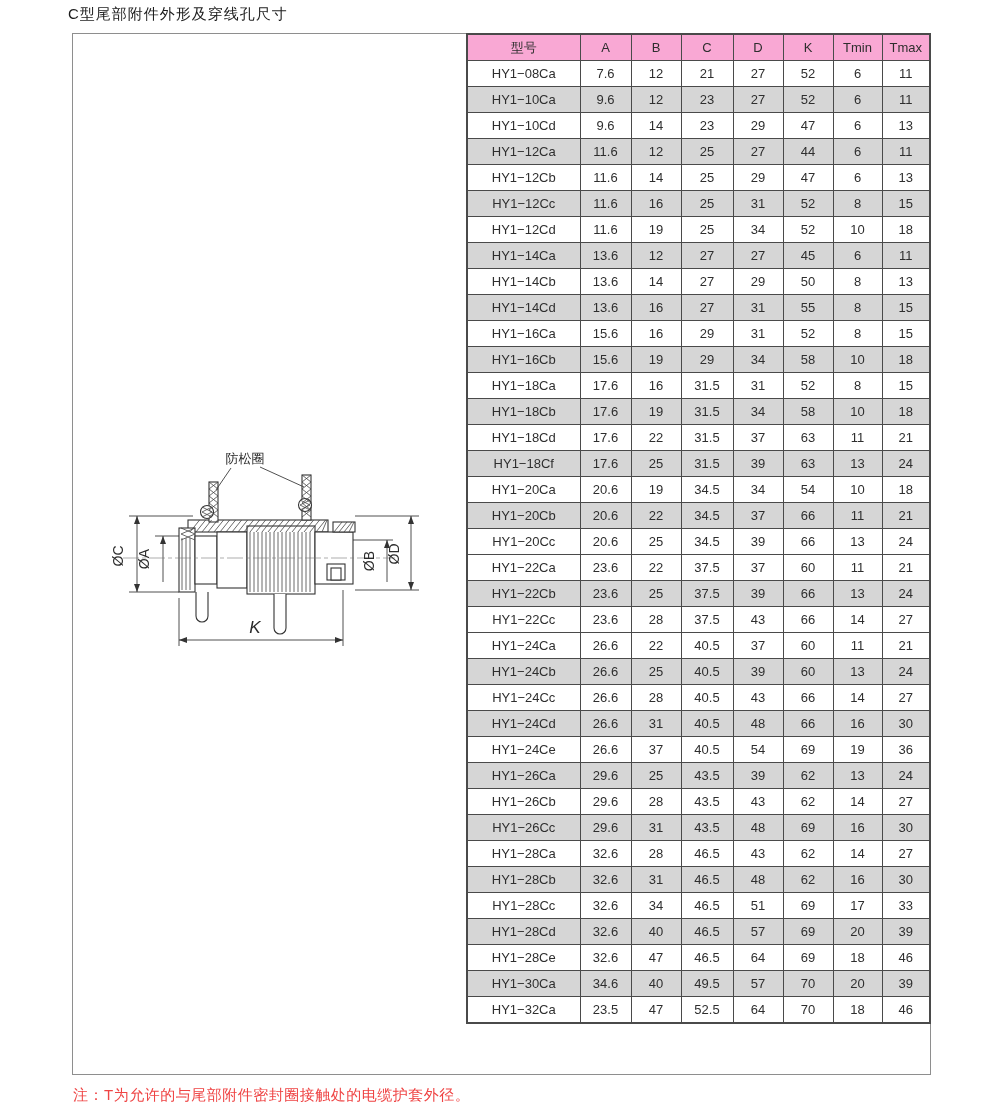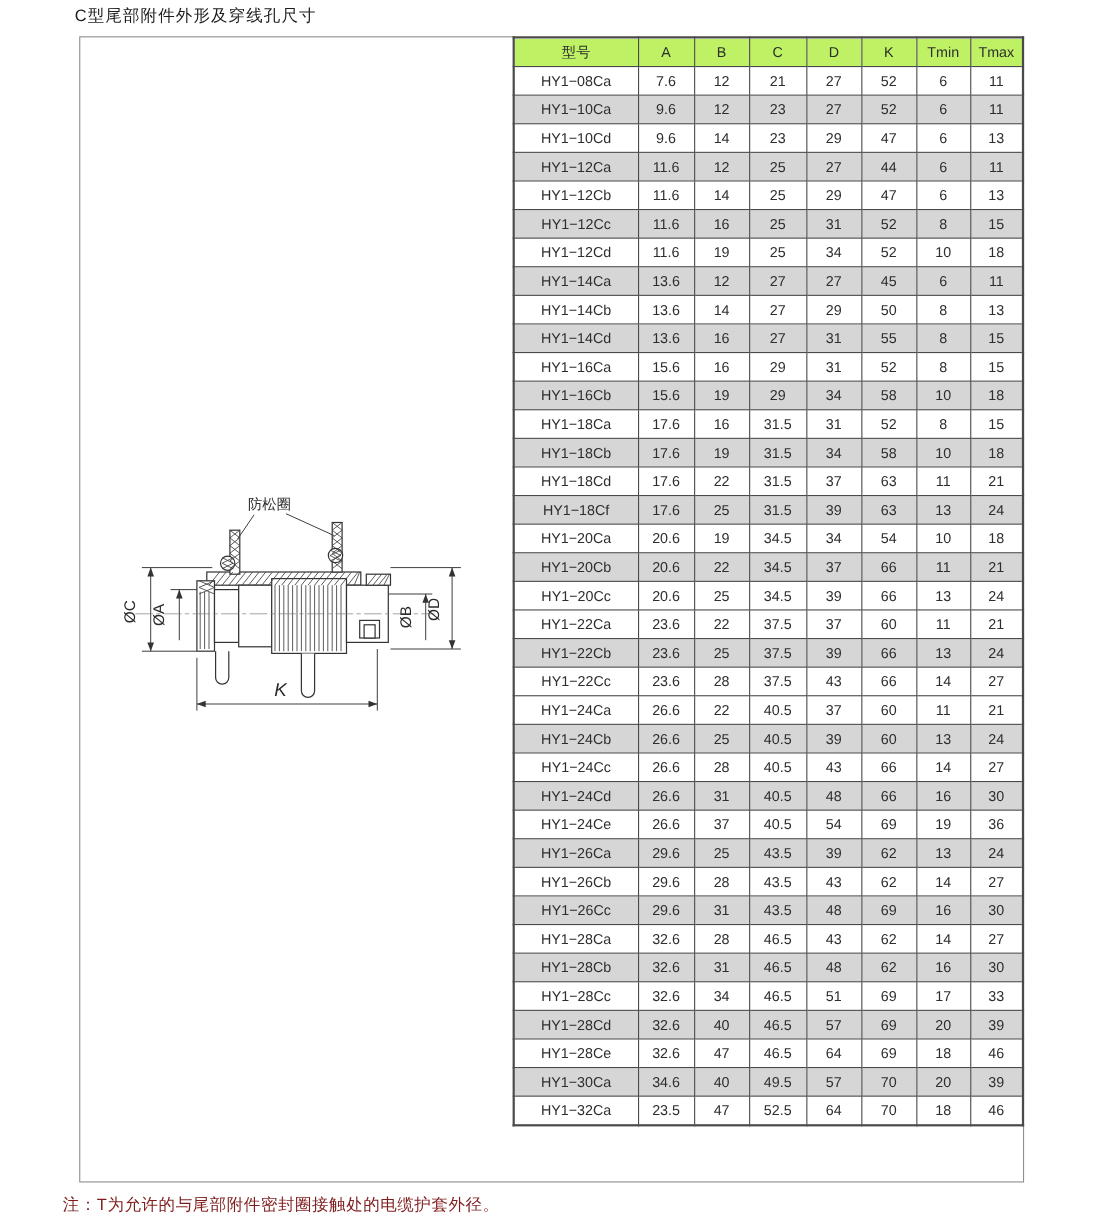--- a/index.html
+++ b/index.html
@@ -19,24 +19,24 @@
     position:absolute;top:-1px;right:-1px;
     border-collapse:collapse;table-layout:fixed;
     border:2px solid #4a4a4a;background:#fff;
   }
   table.dims th,table.dims td{
     border:1px solid #4a4a4a;height:25px;padding:0;
     text-align:center;vertical-align:middle;
     font-size:13px;font-weight:400;color:#2e2e2e;white-space:nowrap;
     overflow:hidden;
   }
-  table.dims th{background:#bef264;font-weight:400}
+  table.dims th{background:#f9a8d4;font-weight:400}
   table.dims tr.shade td{background:#d6d6d6}
   .note{
-    position:absolute;left:57px;top:1086px;font-size:15px;color:#7f1d1d;letter-spacing:0.5px;
+    position:absolute;left:73px;top:1086px;font-size:15px;color:#ef4444;letter-spacing:0.5px;
   }
   svg text{font-family:"Liberation Sans","DejaVu Sans",sans-serif;fill:#2b2b2b}
 </style>
 </head>
 <body>
 
 <div class="title">C型尾部附件外形及穿线孔尺寸</div>
 
 <div class="content-box">
 

